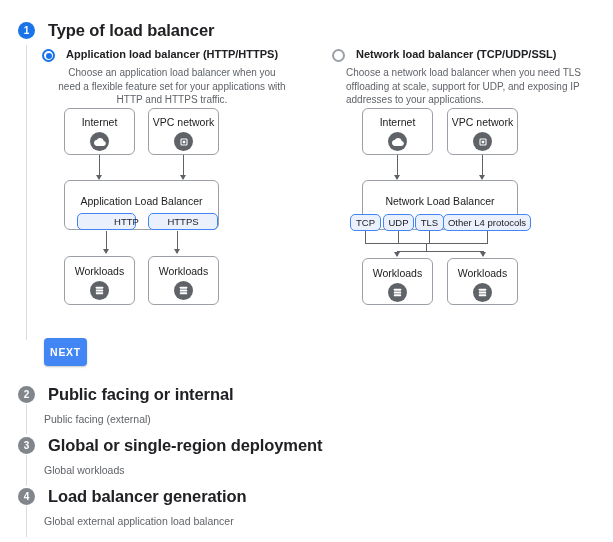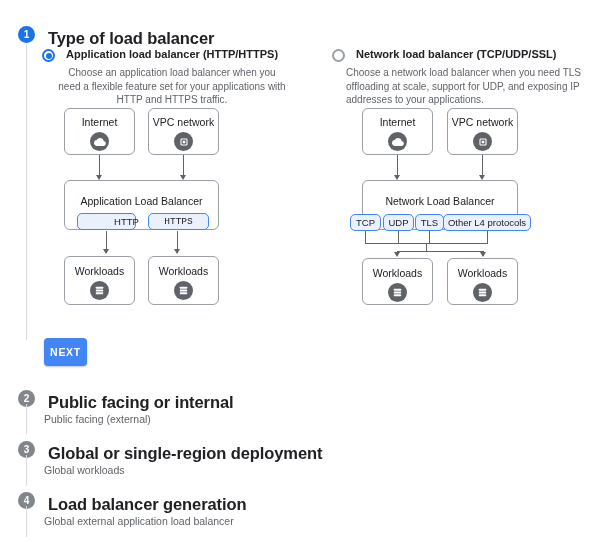--- a/index.html
+++ b/index.html
@@ -14,21 +14,21 @@
   .step-head{position:absolute;display:flex;align-items:center;}
   .step-num{
     width:17px;height:17px;border-radius:50%;
     display:flex;align-items:center;justify-content:center;
     font-size:10px;font-weight:bold;color:#fff;flex:none;
   }
   .step-num.active{background:#1a73e8;}
   .step-num.done{background:#80868b;}
   .step-title{
     font-size:16.5px;font-weight:bold;letter-spacing:-0.1px;
-    color:#202124;margin-left:13px;white-space:nowrap;margin-top:8px;
+    color:#202124;margin-left:13px;white-space:nowrap;
   }
   .step-sub{
     position:absolute;font-size:10.5px;color:#5f6368;white-space:nowrap;
   }
   .rail{position:absolute;width:1px;background:#dadce0;left:26px;}
 
   
   .opt{position:absolute;}
   .opt-row{display:flex;align-items:flex-start;}
   .radio{
@@ -136,21 +136,21 @@
     <div class="vline" style="left:183px;top:155px;height:24px;"></div>
     <div class="arrow" style="left:180px;top:175px;"></div>
 
     <div class="node wide" style="left:64px;top:180px;width:155px;height:50px;padding-top:14px;">
       <div class="node-label">Application Load Balancer</div>
     </div>
 
     <div class="chip" style="left:77px;top:213px;width:59px;height:17px;padding-left:40px;">
       <span>HTTP</span>
     </div>
-    <div class="chip" style="left:148px;top:213px;width:61px;height:17px;font-family:Liberation Mono, monospace;">
+    <div class="chip" style="left:148px;top:213px;width:70px;height:17px;">
       <span>HTTPS</span>
     </div>
 
     <div class="vline" style="left:106px;top:231px;height:22px;"></div>
     <div class="arrow" style="left:103px;top:249px;"></div>
     <div class="vline" style="left:177px;top:231px;height:22px;"></div>
     <div class="arrow" style="left:174px;top:249px;"></div>
 
     <div class="node" style="left:64px;top:256px;width:71px;height:49px;padding-top:8px;gap:4px;">
       <div class="node-label">Workloads</div>

